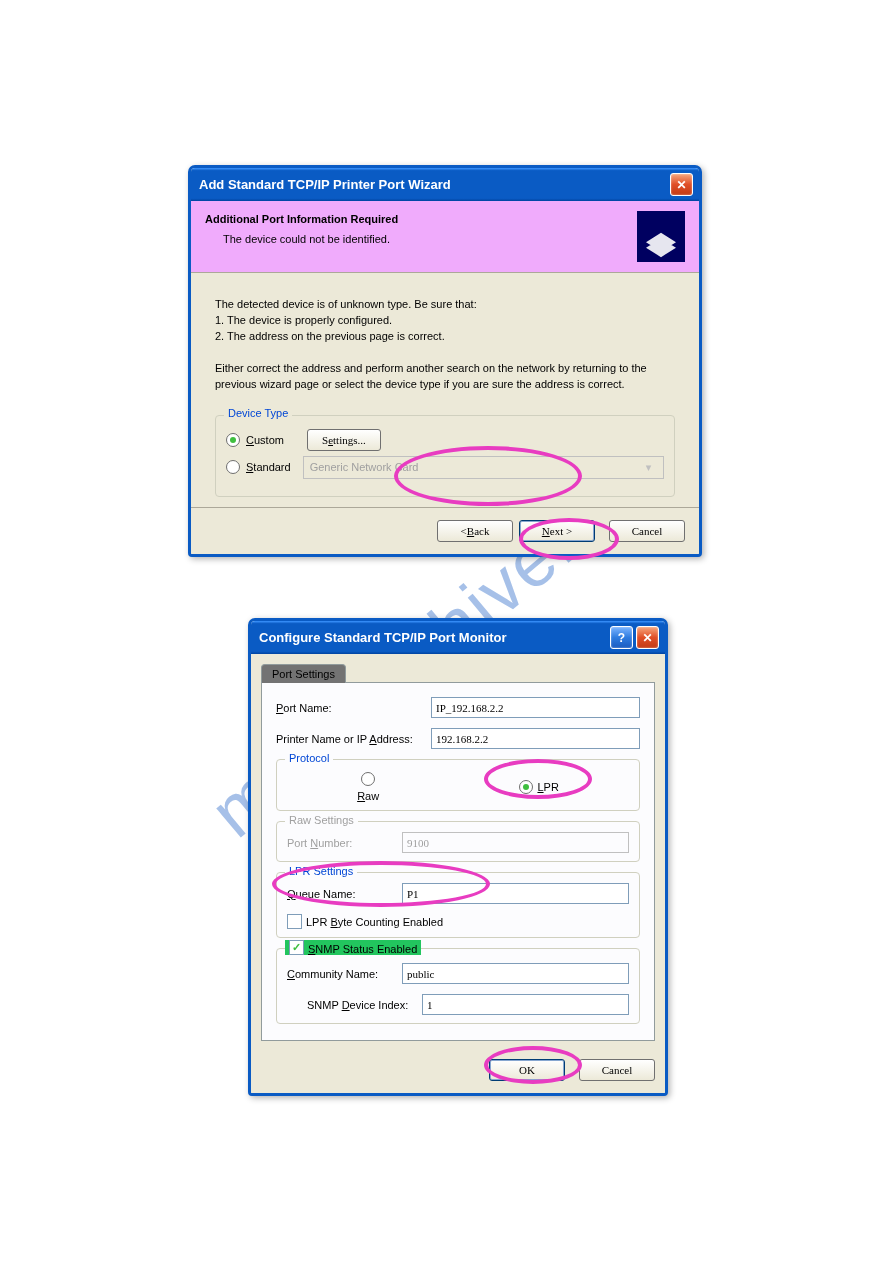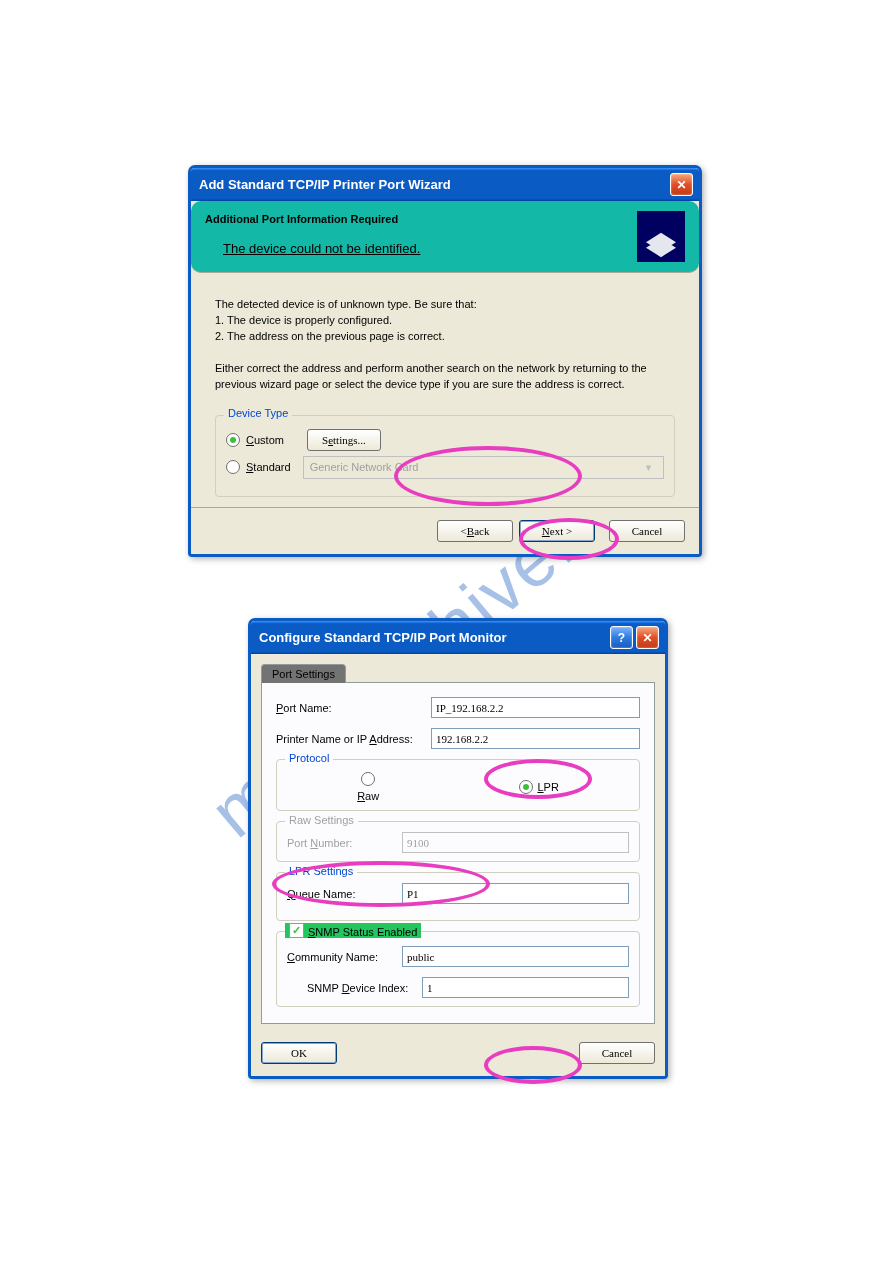--- a/index.html
+++ b/index.html
@@ -38,30 +38,29 @@
       display: flex; align-items: center; justify-content: center;
       font-weight: bold;
       font-size: 12px;
       cursor: pointer;
       box-shadow: inset 0 0 2px rgba(255,255,255,0.6);
     }
     .close-btn { background: linear-gradient(to bottom, #f7a67c, #e04f27, #c33a14); color: #fff; }
     .help-btn { background: linear-gradient(to bottom, #7bb4ff, #2e7ce0, #1a5bc0); color: #fff; }
     .dialog-client { background: #ece9d8; }
     .wizard-header {
-      background: #14b8a6;
+      background: #f0abfc;
       display: flex;
       justify-content: space-between;
       padding: 10px 14px;
       border-bottom: 1px solid #aca899;
-      border-radius: 10px;
     }
     .wizard-header-text { padding-top: 2px; }
     .wizard-title { font-weight: bold; font-size: 11px; }
-    .wizard-subtitle { padding-left: 18px; margin-top: 16px; font-size: 13px; text-decoration: underline; }
+    .wizard-subtitle { padding-left: 18px; margin-top: 8px; font-size: 11px; }
     .wizard-icon {
       width: 48px; height: 48px;
       background: #000060;
       display: flex; align-items: flex-end; justify-content: center;
       padding-bottom: 3px;
     }
     .wizard-icon svg { width: 38px; height: 30px; }
     .wizard-body { padding: 24px 24px 10px 24px; }
     .info-text { line-height: 1.45; font-size: 11px; color: #000; }
     .fieldset {
@@ -183,22 +182,22 @@
       position: absolute; top: -8px; left: 8px;
       padding: 0 4px;
       background: #fcfcfe;
       color: #0046d5;
       font-size: 11px;
     }
     .groupbox.disabled .groupbox-legend { color: #a0a0a0; }
     .dialog-footer {
       padding: 6px 10px 12px 10px;
       display: flex;
-      justify-content: space-between;
-      gap: 6px;
+      justify-content: flex-end;
+      gap: 14px;
     }
     .watermark {
       position: absolute;
       left: 50%; top: 50%;
       transform: translate(-50%, -50%) rotate(-40deg);
       font-size: 72px;
       color: #5e8ed6;
       opacity: 0.55;
       font-family: Arial;
       pointer-events: none;
@@ -315,20 +314,24 @@
             <div class="form-label" style="width:115px;">Port <span class="underline">N</span>umber:</div>
             <div class="text-input disabled">9100</div>
           </div>
         </div>
         <div class="groupbox">
           <div class="groupbox-legend">LPR Settings</div>
           <div class="form-row">
             <div class="form-label" style="width:115px;"><span class="underline">Q</span>ueue Name:</div>
             <div class="text-input">P1</div>
           </div>
+          <div class="form-row" style="margin-bottom:2px;">
+            <span class="checkbox"></span>
+            <span>LPR <span class="underline">B</span>yte Counting Enabled</span>
+          </div>
         </div>
         <div class="groupbox" style="padding-top:2px;">
           <div style="position:absolute; top:-9px; left:8px; background:#22c55e; padding:0 4px; display:flex; align-items:flex-end;">
             <span class="checkbox checked"></span>
             <span><span class="underline">S</span>NMP Status Enabled</span>
           </div>
           <div class="form-row" style="margin-top:12px;">
             <div class="form-label" style="width:115px;"><span class="underline">C</span>ommunity Name:</div>
             <div class="text-input">public</div>
           </div>

